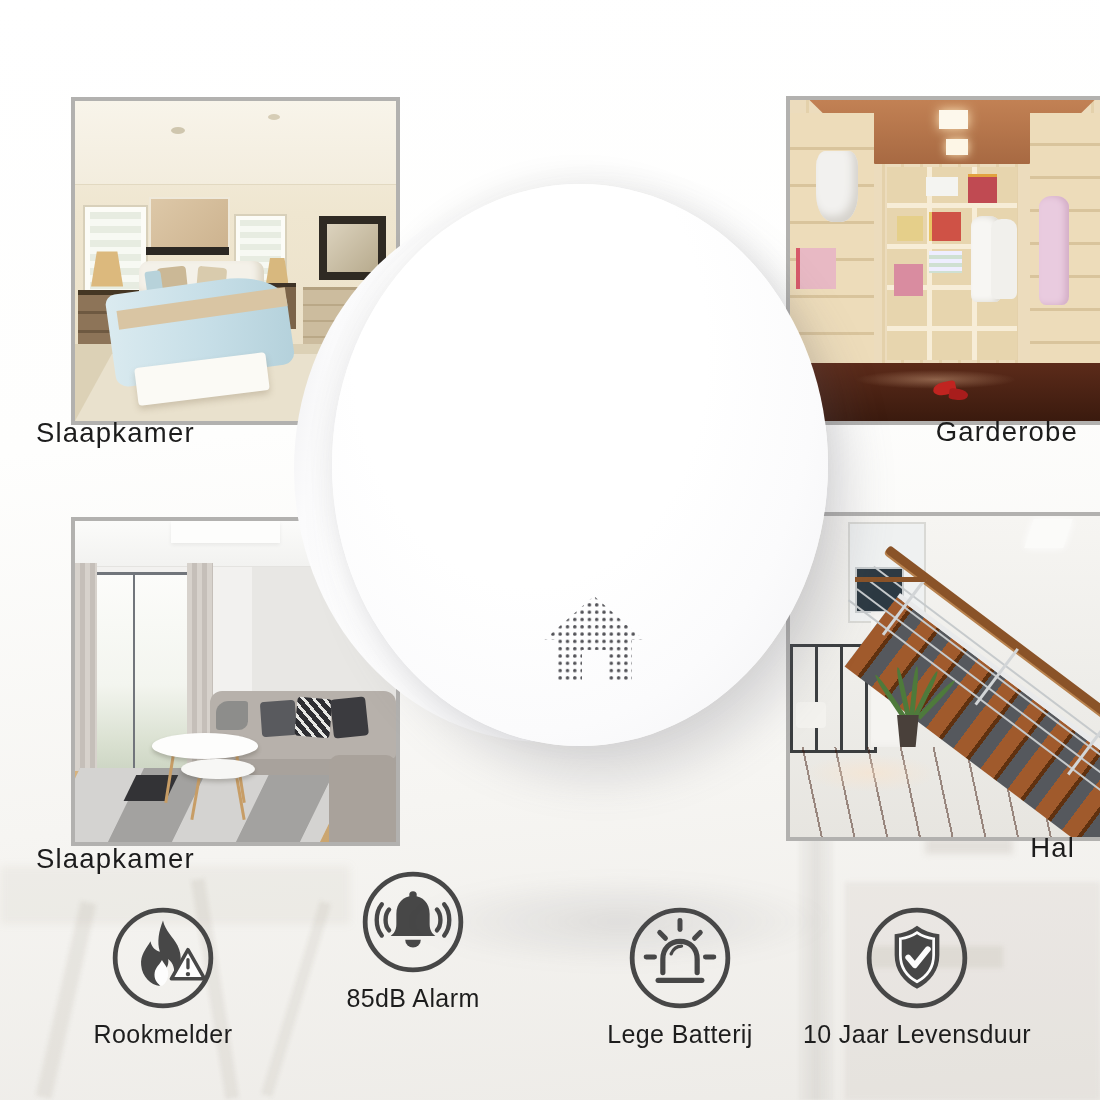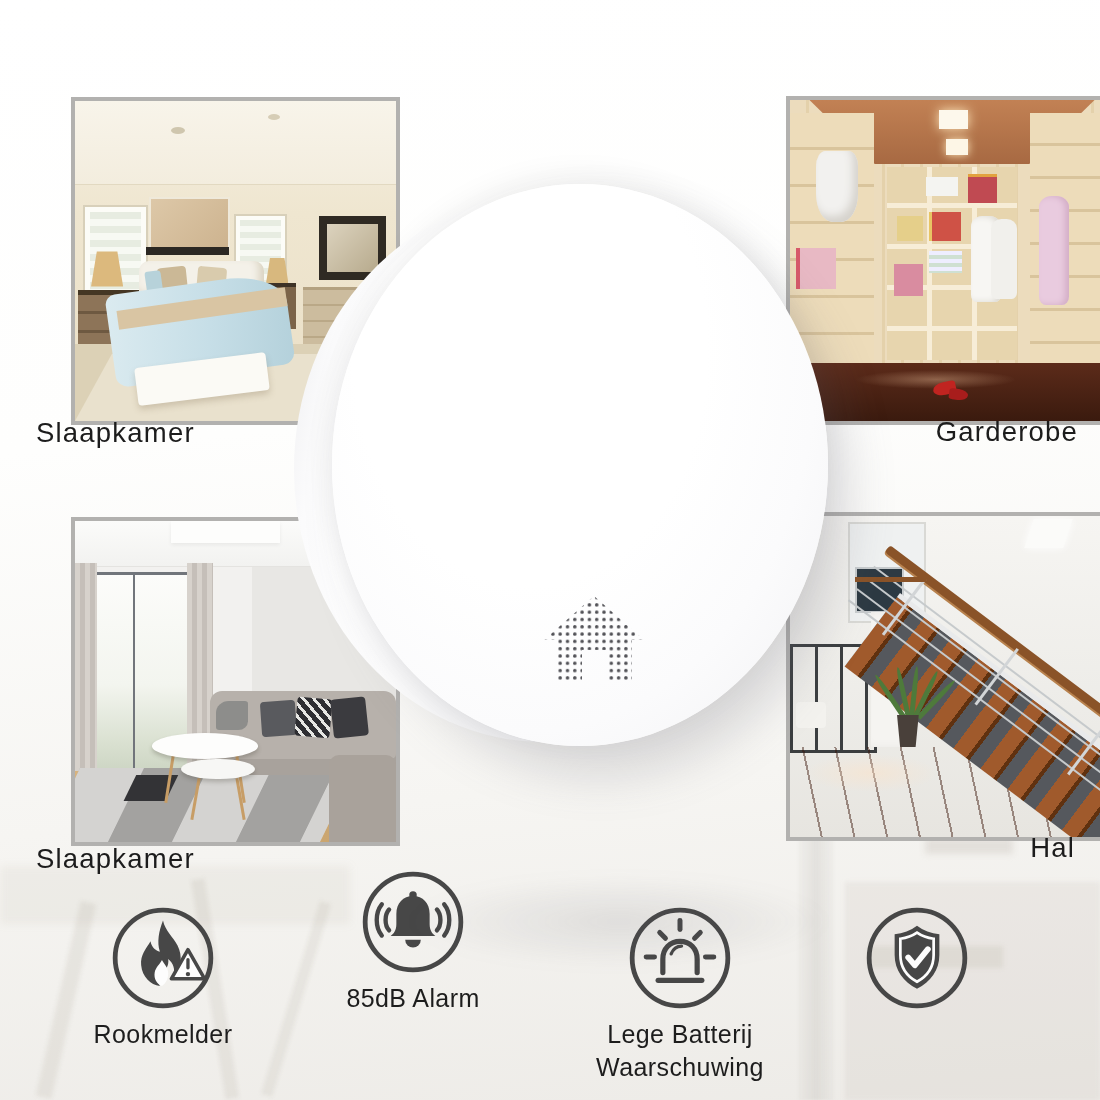--- a/index.html
+++ b/index.html
@@ -334,24 +334,24 @@
     <path d="M29 71.5 L71 71.5" fill="none" stroke="#474747" stroke-width="5" stroke-linecap="round"></path>
     <path d="M41.5 46 C43.5 41 47.5 38.5 51.5 38.5" fill="none" stroke="#474747" stroke-width="3.2" stroke-linecap="round"></path>
     <path d="M50 14 L50 22.5" stroke="#474747" stroke-width="4.8" stroke-linecap="round"></path>
     <path d="M30.5 25.5 L36 31" stroke="#474747" stroke-width="4.8" stroke-linecap="round"></path>
     <path d="M69.5 25.5 L64 31" stroke="#474747" stroke-width="4.8" stroke-linecap="round"></path>
     <path d="M17.5 49 L25.5 49" stroke="#474747" stroke-width="4.8" stroke-linecap="round"></path>
     <path d="M82.5 49 L74.5 49" stroke="#474747" stroke-width="4.8" stroke-linecap="round"></path>
   </svg>
   <div class="f-label">
     <div>Lege Batterij</div>
-    <div>Waarschuwing</div>
   </div>
 </div>
 
 <div class="feature f4">
   <svg class="f-icon" viewBox="0 0 100 100">
     <circle cx="50" cy="50" r="46" fill="none" stroke="#474747" stroke-width="4.6"></circle>
     <path fill="#474747" d="M50 19 C44 23.5 36.5 26.2 28.5 27.2 L28.5 47 C28.5 61.5 37 73 50 79.5 C63 73 71.5 61.5 71.5 47 L71.5 27.2 C63.5 26.2 56 23.5 50 19 Z"></path>
     <path fill="none" stroke="#fdfdfd" stroke-width="2.6" d="M50 25.5 C45.5 28.6 40 30.6 34 31.5 L34 47 C34 58.5 40.5 67.5 50 72.8 C59.5 67.5 66 58.5 66 47 L66 31.5 C60 30.6 54.5 28.6 50 25.5 Z"></path>
     <path fill="none" stroke="#fdfdfd" stroke-width="5.5" stroke-linecap="round" stroke-linejoin="round" d="M41.5 49.5 L48 57 L60.5 41.5"></path>
   </svg>
+  <div class="f-label">10 Jaar Levensduur</div>
 </div>
 
 </body></html>

